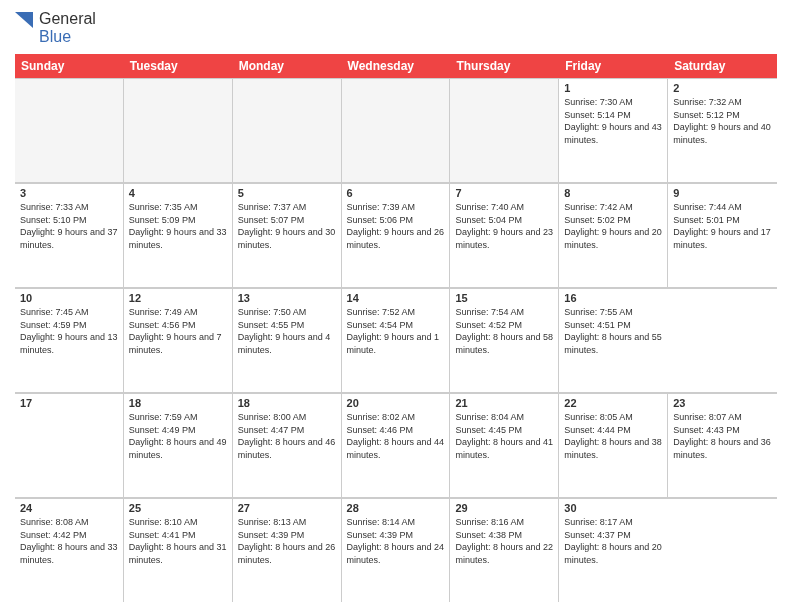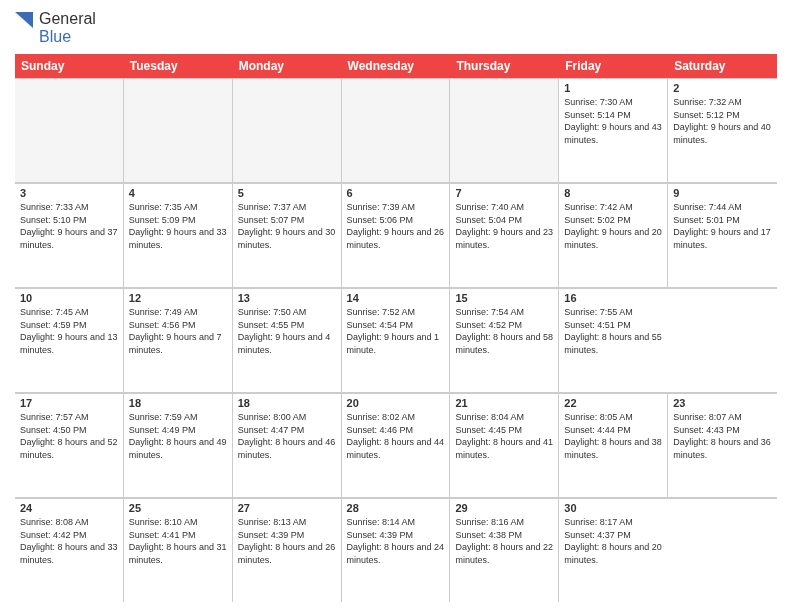--- a/index.html
+++ b/index.html
@@ -198,21 +198,20 @@
             <div class="cell-info">Sunrise: 7:54 AM<br>Sunset: 4:52 PM<br>Daylight: 8 hours and 58 minutes.</div>
           </div>
           <div class="cal-cell">
             <div class="day-num">16</div>
             <div class="cell-info">Sunrise: 7:55 AM<br>Sunset: 4:51 PM<br>Daylight: 8 hours and 55 minutes.</div>
           </div>
         </div>
         <div class="cal-row border-top">
           <div class="cal-cell">
             <div class="day-num">17</div>
-            <div class="cell-info">Sunrise: 7:57 AM<br>Sunset: 4:50 PM<br>Daylight: 8 hours and 52 minutes.</div>
           </div>
           <div class="cal-cell">
             <div class="day-num">18</div>
             <div class="cell-info">Sunrise: 7:59 AM<br>Sunset: 4:49 PM<br>Daylight: 8 hours and 49 minutes.</div>
           </div>
           <div class="cal-cell">
             <div class="day-num">18</div>
             <div class="cell-info">Sunrise: 8:00 AM<br>Sunset: 4:47 PM<br>Daylight: 8 hours and 46 minutes.</div>
           </div>
           <div class="cal-cell">

